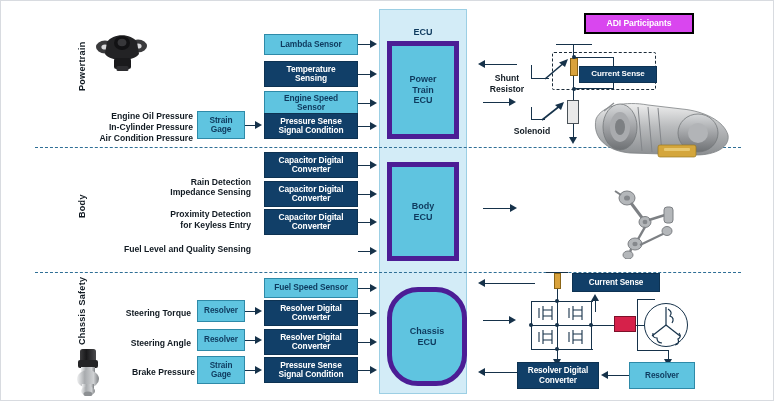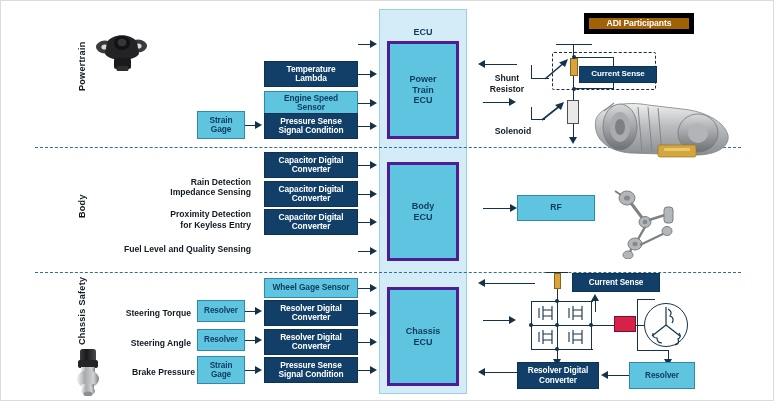--- a/index.html
+++ b/index.html
@@ -10,28 +10,28 @@
 
   
   .abs{position:absolute;box-sizing:border-box;}
 
   
   .blk{position:absolute;box-sizing:border-box;display:flex;align-items:center;
        justify-content:center;text-align:center;line-height:1.12;
        font-weight:bold;letter-spacing:-0.1px;}
   .blk-dark{background:#113f68;color:#ffffff;border:1px solid #0d3252;}
   .blk-light{background:#5fc4e0;color:#0e3a5e;border:1px solid #2e8aa8;}
-  .blk-navy{background:#a16207;color:#ffffff;border:5px solid #000000;}
+  .blk-navy{background:#d946ef;color:#ffffff;border:2px solid #000000;}
 
   
   .ecu-band{position:absolute;background:#d3ecf7;border:1px solid #9ccfe4;
             box-sizing:border-box;}
   .ecu-cap{position:absolute;font-size:9px;font-weight:bold;color:#0e3a5e;
            text-align:center;width:100%;}
-  .ecu-inner{position:absolute;background:#5fc4e0;border:3px solid #4c1d95;
+  .ecu-inner{position:absolute;background:#5fc4e0;border:5px solid #4c1d95;
              box-sizing:border-box;display:flex;align-items:center;
              justify-content:center;text-align:center;font-size:9px;
              font-weight:bold;color:#0e3a5e;line-height:1.15;}
 
   
   .lbl{position:absolute;font-size:8.6px;font-weight:bold;color:#111a22;
        line-height:1.28;}
   .lbl.r{text-align:right;}
   .lbl.c{text-align:center;}
 
@@ -95,29 +95,33 @@
       <ellipse cx="45" cy="17" rx="9" ry="6.5" fill="#3a3a3c"></ellipse>
       <ellipse cx="45" cy="17" rx="3.6" ry="2.6" fill="#d9d9db"></ellipse>
       <path d="M14 13 C20 4, 38 4, 44 13 L46 25 C40 33, 18 33, 12 25 Z" fill="#232325"></path>
       <ellipse cx="29" cy="14" rx="8" ry="7" fill="#121214"></ellipse>
       <rect x="21" y="29" width="17" height="11" rx="2.5" fill="#1a1a1c"></rect>
       <rect x="23.5" y="37" width="12" height="5" rx="1.5" fill="#2d2d30"></rect>
       <ellipse cx="29" cy="13.5" rx="4.4" ry="3.8" fill="#37373a"></ellipse>
     </svg>
   </div>
 
+  <div class="lbl r" style="left:96px;top:110px;width:96px;white-space:pre-line;">Engine Oil Pressure
+In-Cylinder Pressure
+Air Condition Pressure</div>
 
   <div class="blk blk-light" style="left:196px;top:110px;width:48px;height:28px;font-size:8.4px;white-space:pre-line;">Strain
 Gage</div>
 
   <div class="line-h" style="left:244px;top:124px;width:11px;"></div>
   <div class="arw arw-r" style="left:254px;top:120px;"></div>
 
+  <div class="blk blk-light" style="left:263px;top:33px;width:94px;height:21px;font-size:8.4px;">Lambda Sensor</div>
   <div class="blk blk-dark" style="left:263px;top:60px;width:94px;height:26px;font-size:8.4px;white-space:pre-line;">Temperature
-Lambda</div>
+Sensing</div>
   <div class="blk blk-light" style="left:263px;top:90px;width:94px;height:24px;font-size:8.4px;white-space:pre-line;">Engine Speed
 Sensor</div>
   <div class="blk blk-dark" style="left:263px;top:112px;width:94px;height:26px;font-size:8.4px;white-space:pre-line;">Pressure Sense
 Signal Condition</div>
 
   <div class="line-h" style="left:357px;top:43px;width:14px;"></div>
   <div class="arw arw-r" style="left:369px;top:39px;"></div>
   <div class="line-h" style="left:357px;top:73px;width:14px;"></div>
   <div class="arw arw-r" style="left:369px;top:69px;"></div>
   <div class="line-h" style="left:357px;top:102px;width:14px;"></div>
@@ -129,21 +133,21 @@
 Train
 ECU</div>
 
   <div class="line-h" style="left:482px;top:63px;width:34px;"></div>
   <div class="arw arw-l" style="left:477px;top:59px;"></div>
   <div class="line-h" style="left:482px;top:101px;width:28px;"></div>
   <div class="arw arw-r" style="left:508px;top:97px;"></div>
 
   <div class="lbl c" style="left:484px;top:72px;width:44px;white-space:pre-line;">Shunt
 Resistor</div>
-  <div class="lbl c" style="left:490px;top:125px;width:44px;">Solenoid</div>
+  <div class="lbl c" style="left:509px;top:125px;width:44px;">Solenoid</div>
 
   <div class="blk blk-navy" style="left:583px;top:12px;width:110px;height:21px;font-size:8.6px;">ADI Participants</div>
 
   <div class="dashbox" style="left:551px;top:51px;width:104px;height:38px;"></div>
   <div class="wire" style="left:555px;top:43px;width:36px;height:1.4px;"></div>
   <div class="wire" style="left:572px;top:43px;width:1.4px;height:12px;"></div>
   <div class="res-gold" style="left:569px;top:57px;width:8px;height:18px;"></div>
   <div class="wire" style="left:572px;top:75px;width:1.4px;height:24px;"></div>
   <div class="node" style="left:571px;top:54px;"></div>
   <div class="node" style="left:571px;top:86px;"></div>
@@ -222,21 +226,20 @@
   <div class="line-h" style="left:357px;top:221px;width:14px;"></div>
   <div class="arw arw-r" style="left:369px;top:217px;"></div>
   <div class="line-h" style="left:357px;top:250px;width:14px;"></div>
   <div class="arw arw-r" style="left:369px;top:246px;"></div>
 
   <div class="ecu-inner" style="left:386px;top:161px;width:72px;height:99px;white-space:pre-line;">Body
 ECU</div>
 
   <div class="line-h" style="left:482px;top:207px;width:29px;"></div>
   <div class="arw arw-r" style="left:509px;top:203px;"></div>
-  <div class="blk blk-light" style="left:516px;top:194px;width:78px;height:26px;font-size:8.6px;">RF</div>
 
   <div class="photo" style="left:608px;top:186px;width:78px;height:72px;">
     <svg width="78" height="72" viewBox="0 0 78 72">
       <g stroke="#7d8084" fill="#b4b7ba">
         <ellipse cx="18" cy="11" rx="8" ry="7"></ellipse>
         <path d="M22 16 L34 32" stroke-width="3"></path>
         <ellipse cx="36" cy="35" rx="6" ry="5.5"></ellipse>
         <path d="M40 33 L56 28" stroke-width="2.5"></path>
         <rect x="55" y="20" width="9" height="16" rx="3"></rect>
         <path d="M36 40 L28 54" stroke-width="2.5"></path>
@@ -289,38 +292,38 @@
   <div class="blk blk-light" style="left:196px;top:355px;width:48px;height:28px;font-size:8.2px;white-space:pre-line;">Strain
 Gage</div>
 
   <div class="line-h" style="left:244px;top:310px;width:11px;"></div>
   <div class="arw arw-r" style="left:254px;top:306px;"></div>
   <div class="line-h" style="left:244px;top:339px;width:11px;"></div>
   <div class="arw arw-r" style="left:254px;top:335px;"></div>
   <div class="line-h" style="left:244px;top:369px;width:11px;"></div>
   <div class="arw arw-r" style="left:254px;top:365px;"></div>
 
-  <div class="blk blk-light" style="left:263px;top:277px;width:94px;height:20px;font-size:8.4px;">Wheel Gage Sensor</div>
+  <div class="blk blk-light" style="left:263px;top:277px;width:94px;height:20px;font-size:8.4px;">Fuel Speed Sensor</div>
   <div class="blk blk-dark" style="left:263px;top:299px;width:94px;height:26px;font-size:8.4px;white-space:pre-line;">Resolver Digital
 Converter</div>
   <div class="blk blk-dark" style="left:263px;top:328px;width:94px;height:26px;font-size:8.4px;white-space:pre-line;">Resolver Digital
 Converter</div>
   <div class="blk blk-dark" style="left:263px;top:356px;width:94px;height:26px;font-size:8.4px;white-space:pre-line;">Pressure Sense
 Signal Condition</div>
 
   <div class="line-h" style="left:357px;top:287px;width:14px;"></div>
   <div class="arw arw-r" style="left:369px;top:283px;"></div>
   <div class="line-h" style="left:357px;top:312px;width:14px;"></div>
   <div class="arw arw-r" style="left:369px;top:308px;"></div>
   <div class="line-h" style="left:357px;top:341px;width:14px;"></div>
   <div class="arw arw-r" style="left:369px;top:337px;"></div>
   <div class="line-h" style="left:357px;top:369px;width:14px;"></div>
   <div class="arw arw-r" style="left:369px;top:365px;"></div>
 
-  <div class="ecu-inner" style="left:386px;top:286px;width:72px;height:99px;white-space:pre-line;">Chassis
+  <div class="ecu-inner" style="left:386px;top:286px;width:80px;height:99px;white-space:pre-line;border-radius:31px;">Chassis
 ECU</div>
 
   <div class="line-h" style="left:482px;top:282px;width:52px;"></div>
   <div class="arw arw-l" style="left:477px;top:278px;"></div>
   <div class="line-h" style="left:482px;top:319px;width:28px;"></div>
   <div class="arw arw-r" style="left:508px;top:315px;"></div>
   <div class="line-h" style="left:482px;top:371px;width:34px;"></div>
   <div class="arw arw-l" style="left:477px;top:367px;"></div>
 
   <div class="res-gold" style="left:553px;top:272px;width:7px;height:16px;"></div>

